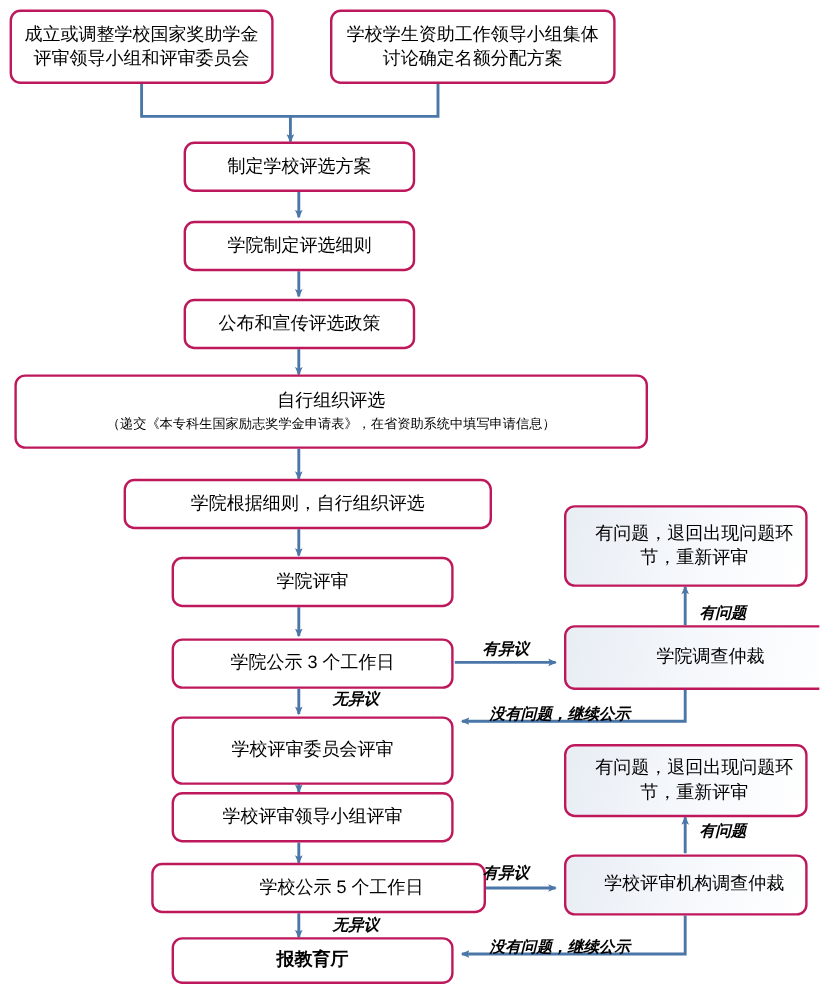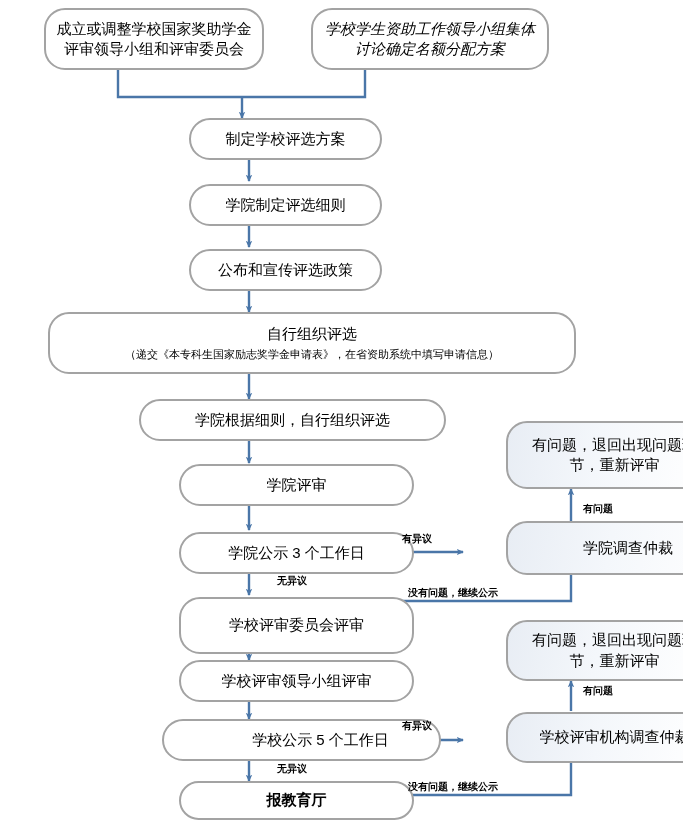--- a/index.html
+++ b/index.html
@@ -17,51 +17,51 @@
   }
   svg#wires{
     position:absolute;
     left:0; top:0;
     width:683px; height:822px;
     pointer-events:none;
   }
   .node{
     position:absolute;
     box-sizing:border-box;
-    border:2px solid #a3a3a3;
-    border-radius:21px;
+    border:2px solid #be185d;
+    border-radius:9px;
     background:#ffffff;
     display:flex;
     flex-direction:column;
     align-items:center;
     justify-content:center;
     text-align:center;
     line-height:1.35;
     font-size:15px;
     color:#000;
     padding:2px 6px;
-    margin-left:36px;
   }
   .node.shaded{
     background:linear-gradient(100deg,#e8edf4 0%, #f4f7fb 45%, #ffffff 100%);
     padding-left:20px;
   }
   .node .sub{
     font-size:11px;
     margin-top:2px;
     letter-spacing:0px;
   }
   .node .main{ display:block; }
   .edge-label{
     position:absolute;
-    font-size:10px;
+    font-size:13px;
     font-weight:bold;
     color:#000;
     white-space:nowrap;
     letter-spacing:0px;
+    font-style:italic;
   }
 </style>
 </head>
 <body>
 
 <div id="canvas">
 
   <svg id="wires" viewBox="0 0 683 822">
     <defs>
       <marker id="ah" markerWidth="9" markerHeight="9" refX="6.2" refY="3.6" orient="auto" markerUnits="userSpaceOnUse">
@@ -95,21 +95,21 @@
       <path d="M571,711 L571,681" marker-end="url(#ah)"></path>
 
       <path d="M571,763 L571,795 L385,795" marker-end="url(#ah)"></path>
     </g>
   </svg>
 
   <div class="node" style="left:8px; top:8px; width:220px; height:62px;">
     <span class="main">成立或调整学校国家奖助学金评审领导小组和评审委员会</span>
   </div>
 
-  <div class="node" style="left:275px; top:8px; width:238px; height:62px;font-style:italic;">
+  <div class="node" style="left:275px; top:8px; width:238px; height:62px;">
     <span class="main">学校学生资助工作领导小组集体讨论确定名额分配方案</span>
   </div>
 
   <div class="node" style="left:153px; top:118px; width:193px; height:42px;">
     <span class="main">制定学校评选方案</span>
   </div>
 
   <div class="node" style="left:153px; top:184px; width:193px; height:42px;">
     <span class="main">学院制定评选细则</span>
   </div>

